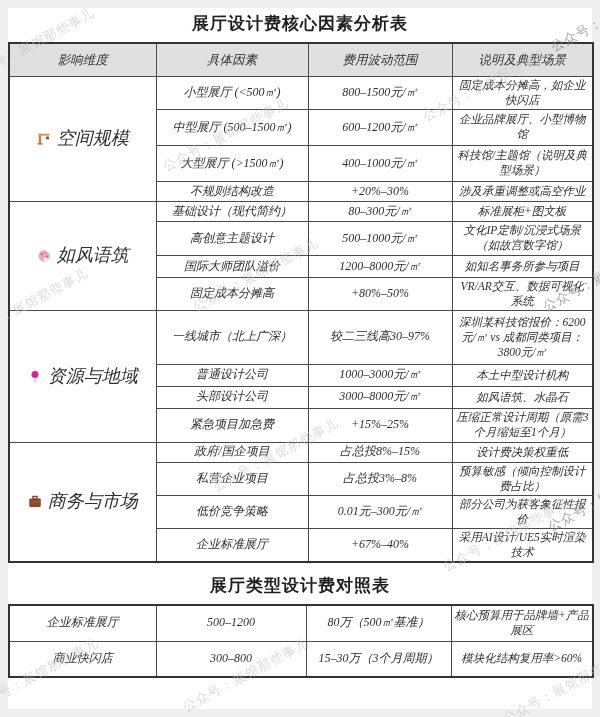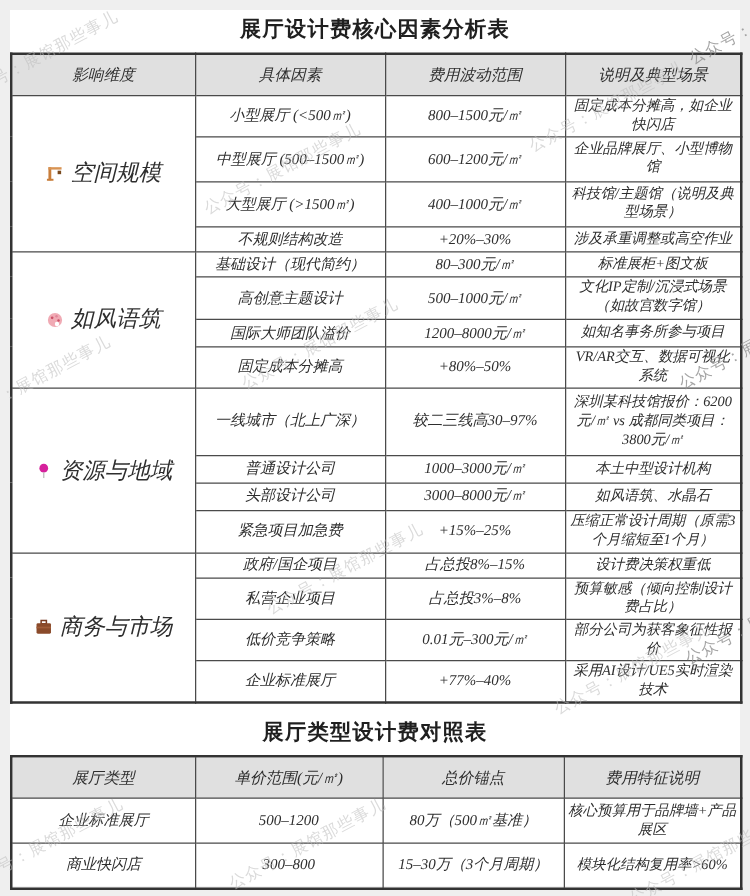--- a/index.html
+++ b/index.html
@@ -183,42 +183,36 @@
       <td>占总投3%–8%</td>
       <td class="note">预算敏感（倾向控制设计费占比）</td>
     </tr>
     <tr style="height:32px">
       <td>低价竞争策略</td>
       <td>0.01元–300元/㎡</td>
       <td class="note">部分公司为获客象征性报价</td>
     </tr>
     <tr style="height:34px">
       <td>企业标准展厅</td>
-      <td>+77%–40%</td>
+      <td>+67%–40%</td>
       <td class="note">采用AI设计/UE5实时渲染技术</td>
     </tr>
   </tbody>
     </table>
 
   <div class="doc-title second">展厅类型设计费对照表</div>
 
   <table>
     <colgroup>
         <col style="width:147px">
         <col style="width:150px">
         <col style="width:145px">
         <col style="width:142px">
       </colgroup>
     <tbody>
-        <tr>
-      <th>展厅类型</th>
-      <th>单价范围(元/㎡)</th>
-      <th>总价锚点</th>
-      <th>费用特征说明</th>
-    </tr>
     <tr style="height:36px">
       <td>企业标准展厅</td>
       <td>500–1200</td>
       <td>80万（500㎡基准）</td>
       <td class="note">核心预算用于品牌墙+产品展区</td>
     </tr>
     <tr style="height:36px">
       <td>商业快闪店</td>
       <td>300–800</td>
       <td>15–30万（3个月周期）</td>

